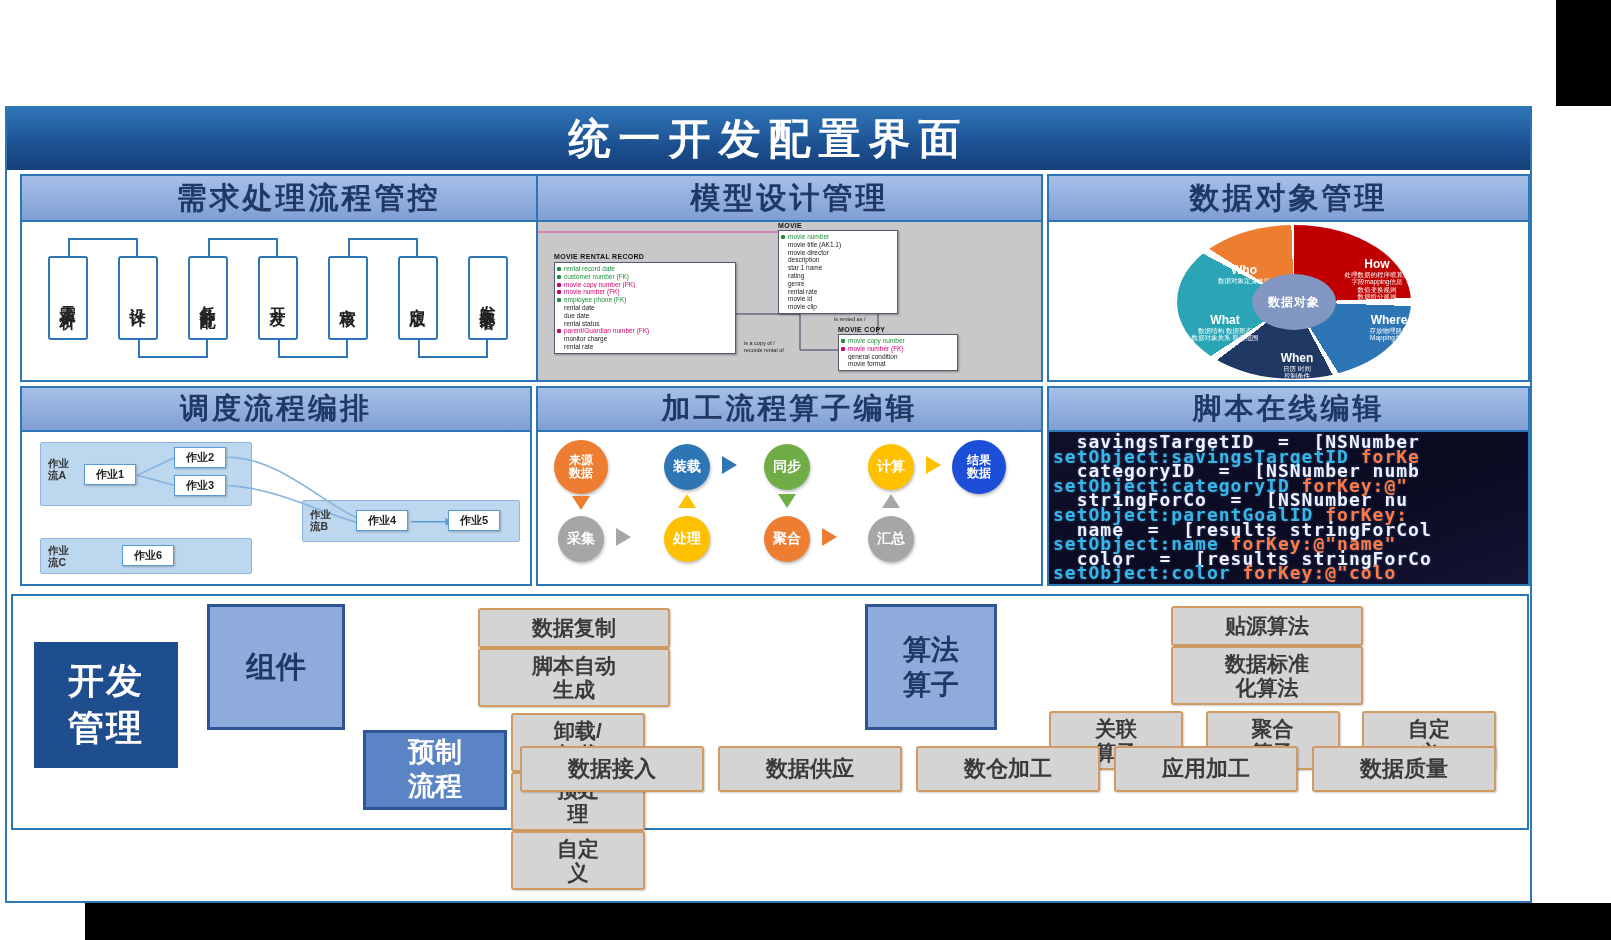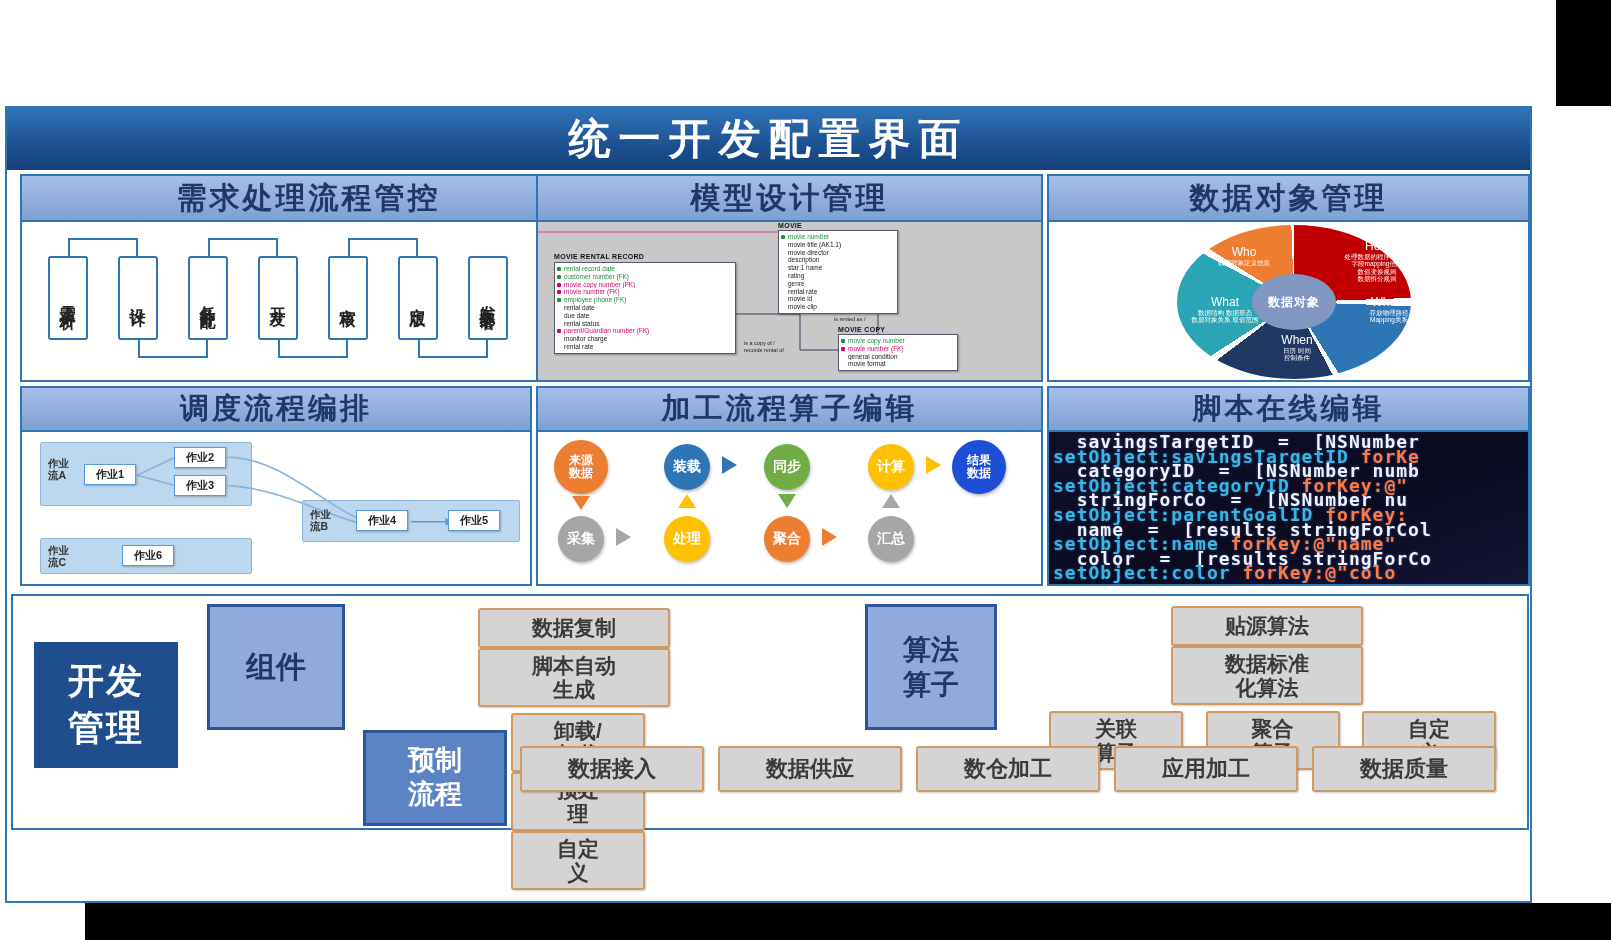--- a/index.html
+++ b/index.html
@@ -71,21 +71,21 @@
   #pie{position:absolute;left:128px;top:3px;width:234px;height:154px;border-radius:50%;
     background:conic-gradient(
       #c00000 0deg 88deg,#fff 88deg 92deg,
       #2e75b6 92deg 148deg,#fff 148deg 152deg,
       #1f3864 152deg 233deg,#fff 233deg 237deg,
       #2aa5b5 237deg 298deg,#fff 298deg 302deg,
       #ed7d31 302deg 358deg,#fff 358deg 360deg);}
   #pie-center{position:absolute;left:203px;top:52px;width:84px;height:56px;border-radius:50%;background:#8296c2;
     display:flex;align-items:center;justify-content:center;color:#fff;font-size:12px;font-weight:bold;letter-spacing:1px;}
   .sector-label{position:absolute;color:#fff;text-align:center;}
-  .sector-label .nm{font-weight:normal;font-size:12px;line-height:13px;}
+  .sector-label .nm{font-weight:bold;font-size:12px;line-height:13px;margin-top:18px;}
   .sector-label .ds{font-size:6.5px;line-height:7.4px;white-space:pre-line;}
   #lbl-who{left:150px;top:24px;width:90px;}
   #lbl-how{left:282px;top:18px;width:92px;}
   #lbl-where{left:300px;top:74px;width:80px;}
   #lbl-when{left:208px;top:112px;width:80px;}
   #lbl-what{left:136px;top:74px;width:80px;}
 
   
   .flow-rect{position:absolute;background:#bdd7ee;border:1px solid #8db4dc;border-radius:2px;}
   #fa{left:18px;top:10px;width:212px;height:64px;}
@@ -139,21 +139,21 @@
 
   
   #devbox{position:absolute;left:4px;top:486px;width:1518px;height:236px;border:2px solid var(--accent,#2e75b6);background:#fff;}
   .bluecell{position:absolute;display:flex;align-items:center;justify-content:center;text-align:center;
     white-space:pre-line;font-weight:bold;}
   #dev-side{left:21px;top:46px;width:144px;height:126px;background:var(--dev_box,#1f4e8f);color:#fff;font-size:36px;line-height:1.3;letter-spacing:2px;}
   .groupbox{background:#8fabdc;border:3px solid #2f5597;color:#1f3864;}
   #g-comp{left:194px;top:8px;width:138px;height:126px;font-size:30px;}
   #g-alg{left:852px;top:8px;width:132px;height:126px;font-size:28px;line-height:1.25;}
   #g-tpl{left:194px;top:144px;width:138px;height:66px;font-size:30px;}
-  #g-preset{left:350px;top:134px;width:144px;height:96px;font-size:27px;line-height:1.25;background:#5b84c4;border:3px solid #2f5597;color:#fff;}
+  #g-preset{left:350px;top:134px;width:144px;height:80px;font-size:27px;line-height:1.25;background:#5b84c4;border:3px solid #2f5597;color:#fff;}
   .btn-host{position:absolute;}
   #comp-rows{left:340px;top:12px;width:442px;}
   #alg-rows{left:1025px;top:10px;width:458px;}
   .btn-row{display:flex;justify-content:space-between;align-items:center;}
   .btn-row.r1{min-height:56px;flex-direction:column;}
   .btn-row.r2{margin-top:6px;}
   #comp-rows .r2{padding-left:8px;flex-direction:column;}
   #alg-rows .r2{padding-left:11px;}
   .gbtn{background:#d4d4d4;border:2px solid #d09a62;border-radius:3px;color:#3a3a3a;font-weight:bold;
     text-align:center;white-space:pre-line;line-height:1.12;display:flex;align-items:center;justify-content:center;

